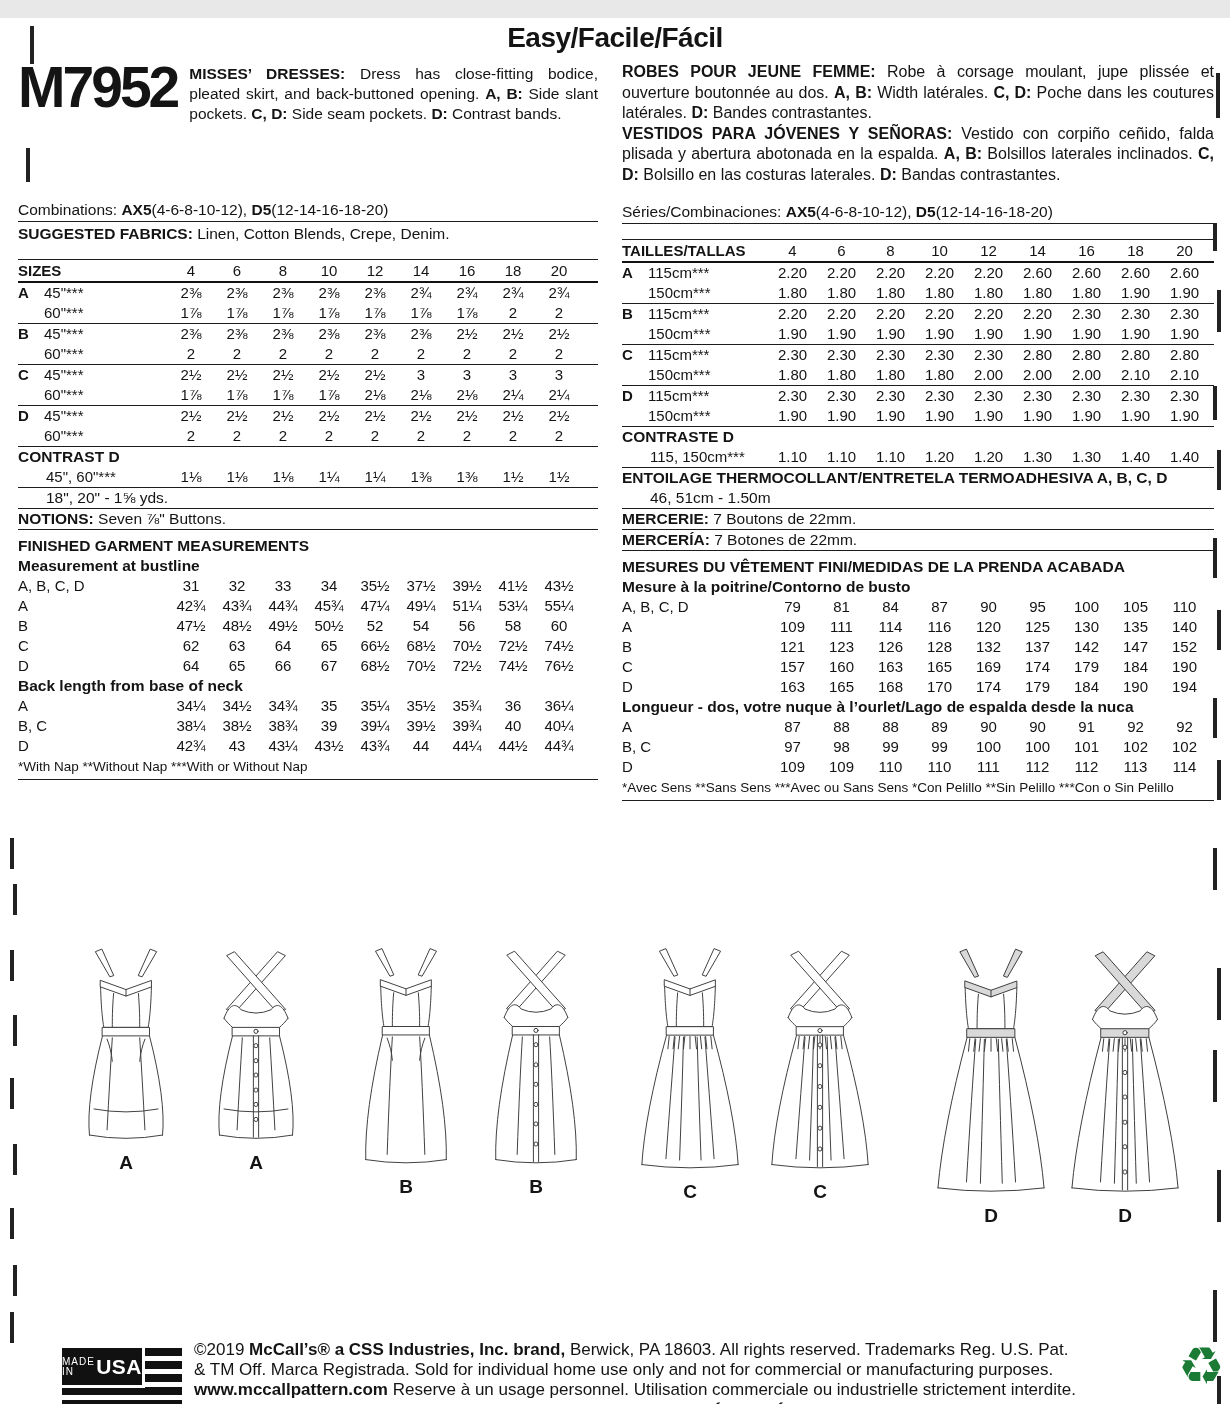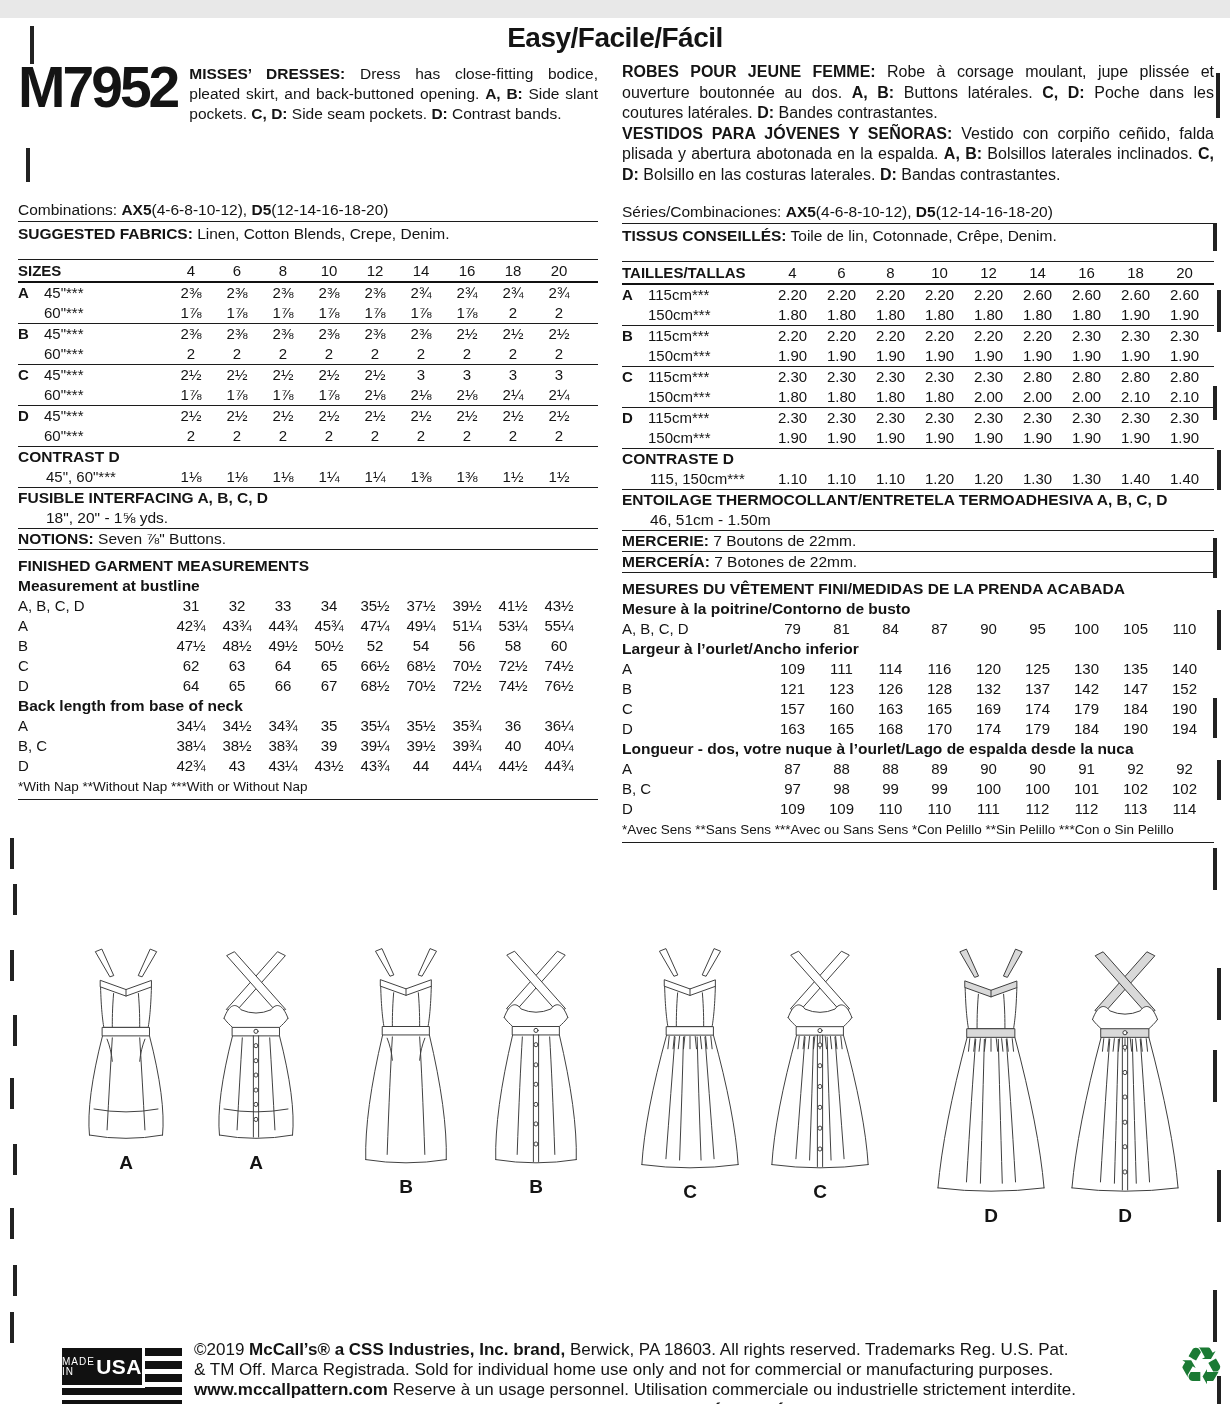--- a/index.html
+++ b/index.html
@@ -226,21 +226,20 @@
             <div class="tcell">1⅛</div>
             <div class="tcell">1¼</div>
             <div class="tcell">1¼</div>
             <div class="tcell">1⅜</div>
             <div class="tcell">1⅜</div>
             <div class="tcell">1½</div>
             <div class="tcell">1½</div>
           </div>
         </div>
         <div class="tgroup">
-          <div class="tline b">FUSIBLE INTERFACING A, B, C, D</div>
           <div class="tline indent">18", 20" - 1⅝ yds.</div>
         </div>
         <div class="tline tgroup"><span class="b">NOTIONS:</span><span> Seven ⅞" Buttons.</span></div>
         <div class="fin-title">FINISHED GARMENT MEASUREMENTS</div>
         <div class="sec-head">Measurement at bustline</div>
         <div class="trow">
           <div class="tlabel">
             <span class="tsub">A, B, C, D</span>
           </div>
           <div class="tcell">31</div>
@@ -350,26 +349,25 @@
           <div class="tcell">44</div>
           <div class="tcell">44¼</div>
           <div class="tcell">44½</div>
           <div class="tcell">44¾</div>
         </div>
         <div class="footnote">*With Nap **Without Nap ***With or Without Nap</div>
       </div>
   </div>
 
   <div class="col col-right">
-    <p class="desc-fr"><span class="b">ROBES POUR JEUNE FEMME:</span><span> Robe à corsage moulant, jupe plissée et ouverture boutonnée au dos. </span><span class="b">A, B:</span><span> Buttons latérales. </span><span class="b">C, D:</span><span> Poche dans les coutures latérales. </span><span class="b">D:</span><span> Bandes contrastantes.</span></p>
+    <p class="desc-fr"><span class="b">ROBES POUR JEUNE FEMME:</span><span> Robe à corsage moulant, jupe plissée et ouverture boutonnée au dos. </span><span class="b">A, B:</span><span> Width latérales. </span><span class="b">C, D:</span><span> Poche dans les coutures latérales. </span><span class="b">D:</span><span> Bandes contrastantes.</span></p>
     <p class="desc-es"><span class="b">VESTIDOS PARA JÓVENES Y SEÑORAS:</span><span> Vestido con corpiño ceñido, falda plisada y abertura abotonada en la espalda. </span><span class="b">A, B:</span><span> Bolsillos laterales inclinados. </span><span class="b">C, D:</span><span> Bolsillo en las costuras laterales. </span><span class="b">D:</span><span> Bandas contrastantes.</span></p>
     <p class="line15 combos-right"><span>Séries/Combinaciones: </span><span class="b">AX5</span><span>(4-6-8-10-12), </span><span class="b">D5</span><span>(12-14-16-18-20)</span></p>
     <hr class="rule">
     <div id="fabrics-fr">
-        <p class="line15 fab"><span class="b">TISSUS CONSEILLÉS:</span><span> Toile de lin, Cotonnade, Crêpe, Denim.</span></p>
       </div>
     <div id="tbl-fr" class="tblwrap">
         <div class="trow thead">
           <div class="tlabel b">TAILLES/TALLAS</div>
           <div class="tcell">4</div>
           <div class="tcell">6</div>
           <div class="tcell">8</div>
           <div class="tcell">10</div>
           <div class="tcell">12</div>
           <div class="tcell">14</div>
@@ -537,21 +535,20 @@
           <div class="tcell">79</div>
           <div class="tcell">81</div>
           <div class="tcell">84</div>
           <div class="tcell">87</div>
           <div class="tcell">90</div>
           <div class="tcell">95</div>
           <div class="tcell">100</div>
           <div class="tcell">105</div>
           <div class="tcell">110</div>
         </div>
-        <div class="sec-head">Largeur à l’ourlet/Ancho inferior</div>
         <div class="trow">
           <div class="tlabel">
             <span class="tsub">A</span>
           </div>
           <div class="tcell">109</div>
           <div class="tcell">111</div>
           <div class="tcell">114</div>
           <div class="tcell">116</div>
           <div class="tcell">120</div>
           <div class="tcell">125</div>

